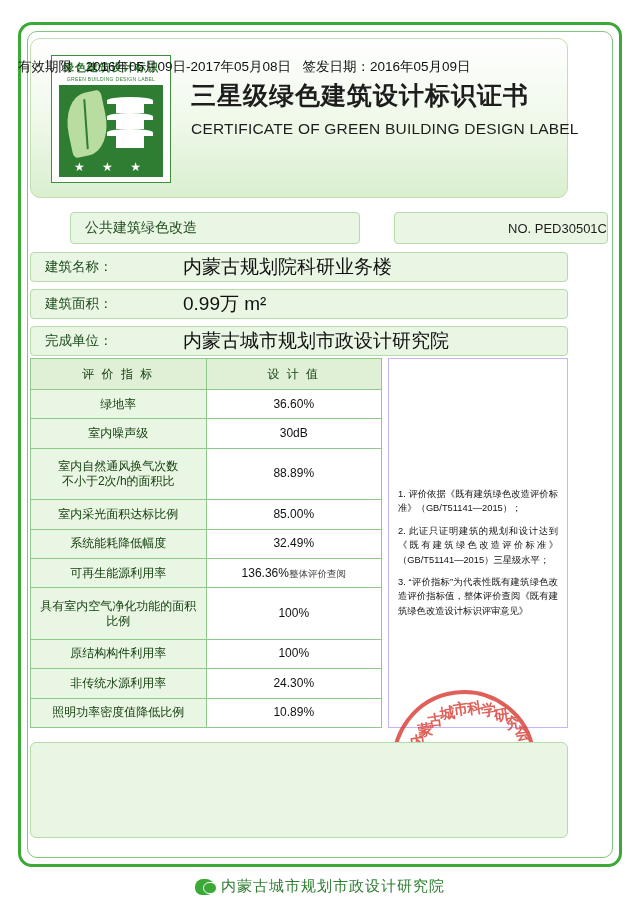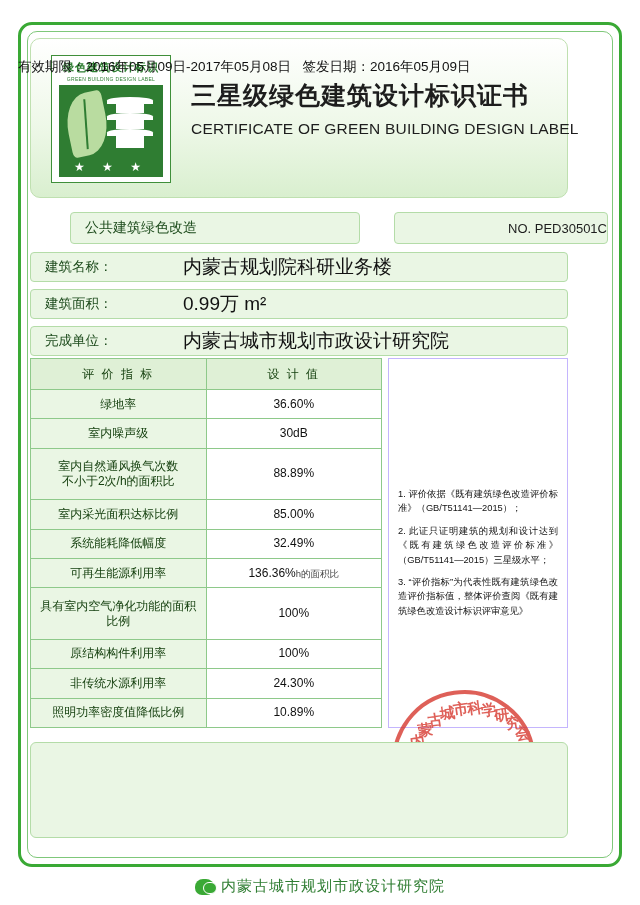--- a/index.html
+++ b/index.html
@@ -458,21 +458,21 @@
           <td class="name">室内采光面积达标比例</td>
           <td class="val">85.00%</td>
         </tr>
         <tr>
           <td class="name">系统能耗降低幅度</td>
           <td class="val">32.49%</td>
         </tr>
         <tr>
           <td class="name">可再生能源利用率</td>
           <td class="val">
-            <span>136.36%</span><span class="small-note">h的面积比</span>
+            <span>136.36%</span><span class="small-note">整体评价查阅</span>
           </td>
         </tr>
         <tr>
           <td class="name">具有室内空气净化功能的面积比例</td>
           <td class="val">100%</td>
         </tr>
         <tr>
           <td class="name">原结构构件利用率</td>
           <td class="val">100%</td>
         </tr>

